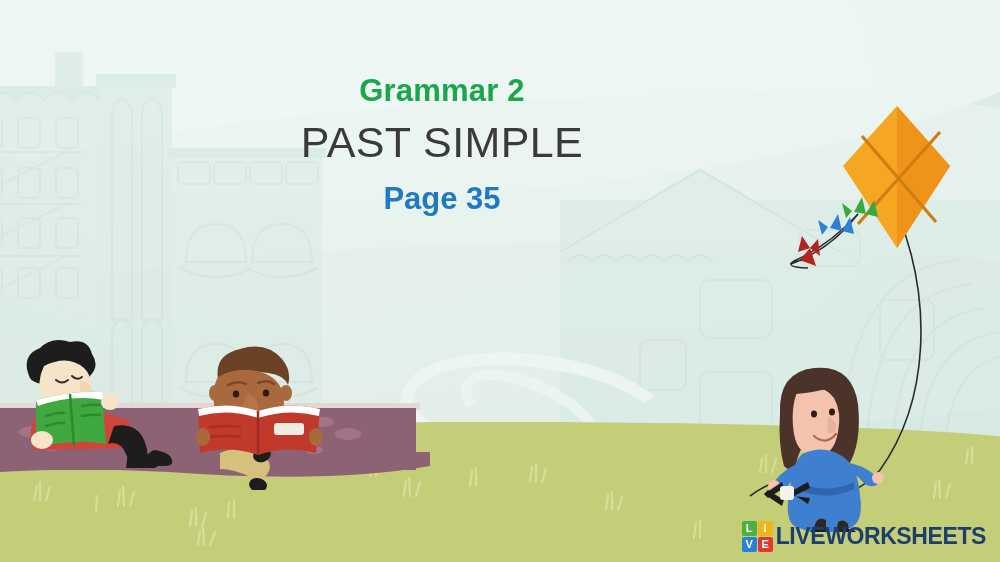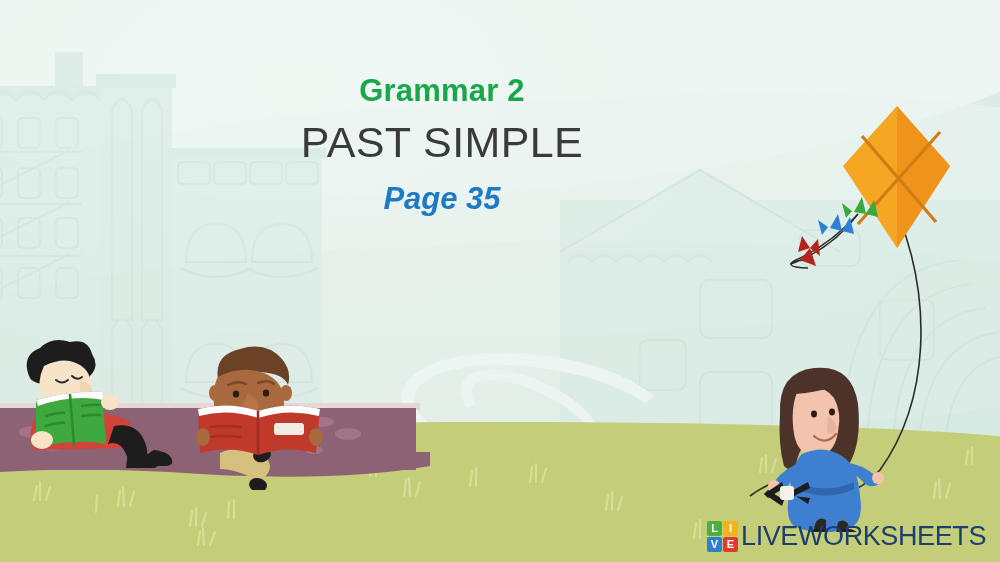--- a/index.html
+++ b/index.html
@@ -165,21 +165,20 @@
     line-height: 1.17;
     margin-top: 6px;
   }
   .headline .line { display: block; }
   .pageno {
     font-size: 31px;
     font-weight: 600;
     color: #1f7ac4;
     margin-top: 12px;
     line-height: 1.3;
-    font-style: italic;
   }
 
   
   .logo {
     position: absolute;
     right: 14px;
     bottom: 10px;
     display: flex;
     align-items: center;
     z-index: 60;
@@ -195,22 +194,22 @@
     display: flex;
     align-items: center;
     justify-content: center;
     font-size: 11px;
     font-weight: 700;
     color: #ffffff;
     border-radius: 2px;
     line-height: 1;
   }
   .logo-word {
-    font-size: 27px;
-    font-weight: 400;
+    font-size: 23px;
+    font-weight: 700;
     color: #1c3f70;
     letter-spacing: -0.4px;
     line-height: 1;
   }
 
   
   .kite-wrap { position: absolute; left: 0; top: 0; width: 100%; height: 100%; z-index: 30; }
 </style>
 </head>
 <body>

